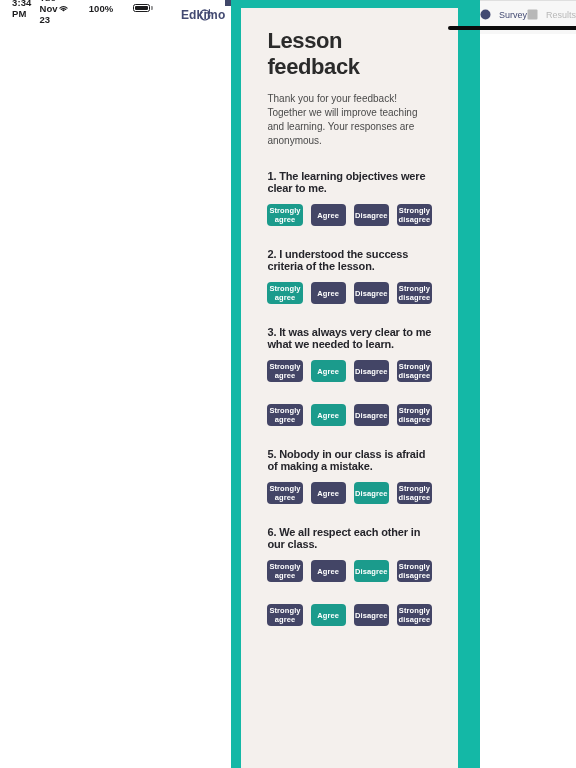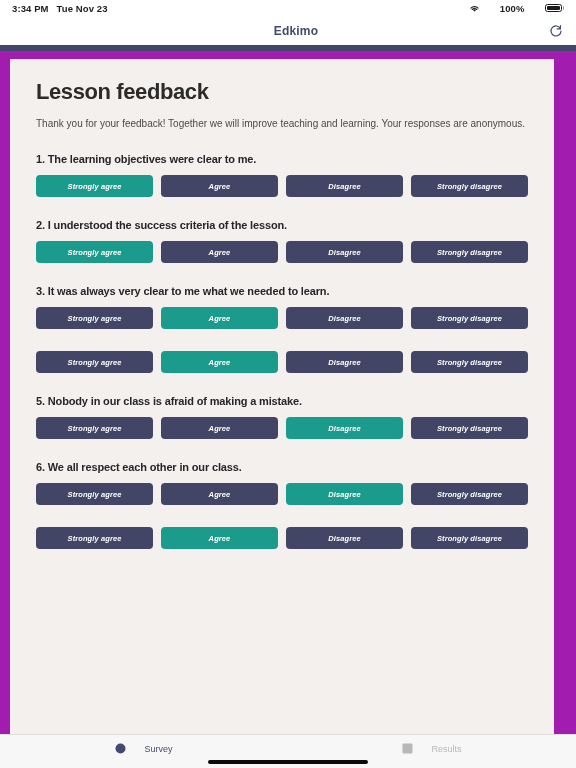--- a/index.html
+++ b/index.html
@@ -11,21 +11,20 @@
     background: #ffffff;
     font-family: "Liberation Sans", sans-serif;
   }
 
   #app {
     position: relative;
     width: 576px;
     height: 768px;
     background: #ffffff;
     display: flex;
-    flex-direction: column;
   }
 
   
   .statusbar {
     height: 16px;
     flex: 0 0 16px;
     display: flex;
     align-items: center;
     padding: 0 12px;
     font-size: 9.5px;
@@ -90,21 +89,21 @@
   .nav-rule {
     flex: 0 0 6px;
     height: 6px;
     background: #404769;
   }
 
   
   .page-area {
     flex: 1 1 auto;
     position: relative;
-    background: #a21caf;
+    background: #14b8a6;
     overflow: hidden;
     padding: 8px 22px 0 10px;
   }
   .card {
     background: #f4f0ed;
     width: 100%;
     height: 100%;
     padding: 20px 26px 0 26px;
     overflow: hidden;
     position: relative;
@@ -144,41 +143,40 @@
     align-items: center;
     justify-content: center;
     font-size: 7.5px;
     font-weight: bold;
     color: #ffffff;
     letter-spacing: .1px;
     cursor: pointer;
     user-select: none;
     border: none;
     font-family: "Liberation Sans", sans-serif;
-    font-style: italic;
   }
   .opt.navy  { background: #434566; }
   .opt.teal  { background: #1b9b8c; }
 
   
   .tabbar {
     flex: 0 0 34px;
     height: 34px;
     background: #f7f7f7;
     border-top: 1px solid #dfdfdf;
     display: flex;
     align-items: center;
     position: relative;
   }
   .tab {
     flex: 1 1 0;
     display: flex;
     align-items: center;
     justify-content: center;
-    gap: 18px;
+    gap: 8px;
     font-size: 9px;
     color: #b8b8b8;
     cursor: pointer;
     padding-bottom: 6px;
   }
   .tab.active { color: #434a72; }
   .tab-icon { display: flex; align-items: center; justify-content: center; }
 
   .home-indicator {
     position: absolute;

